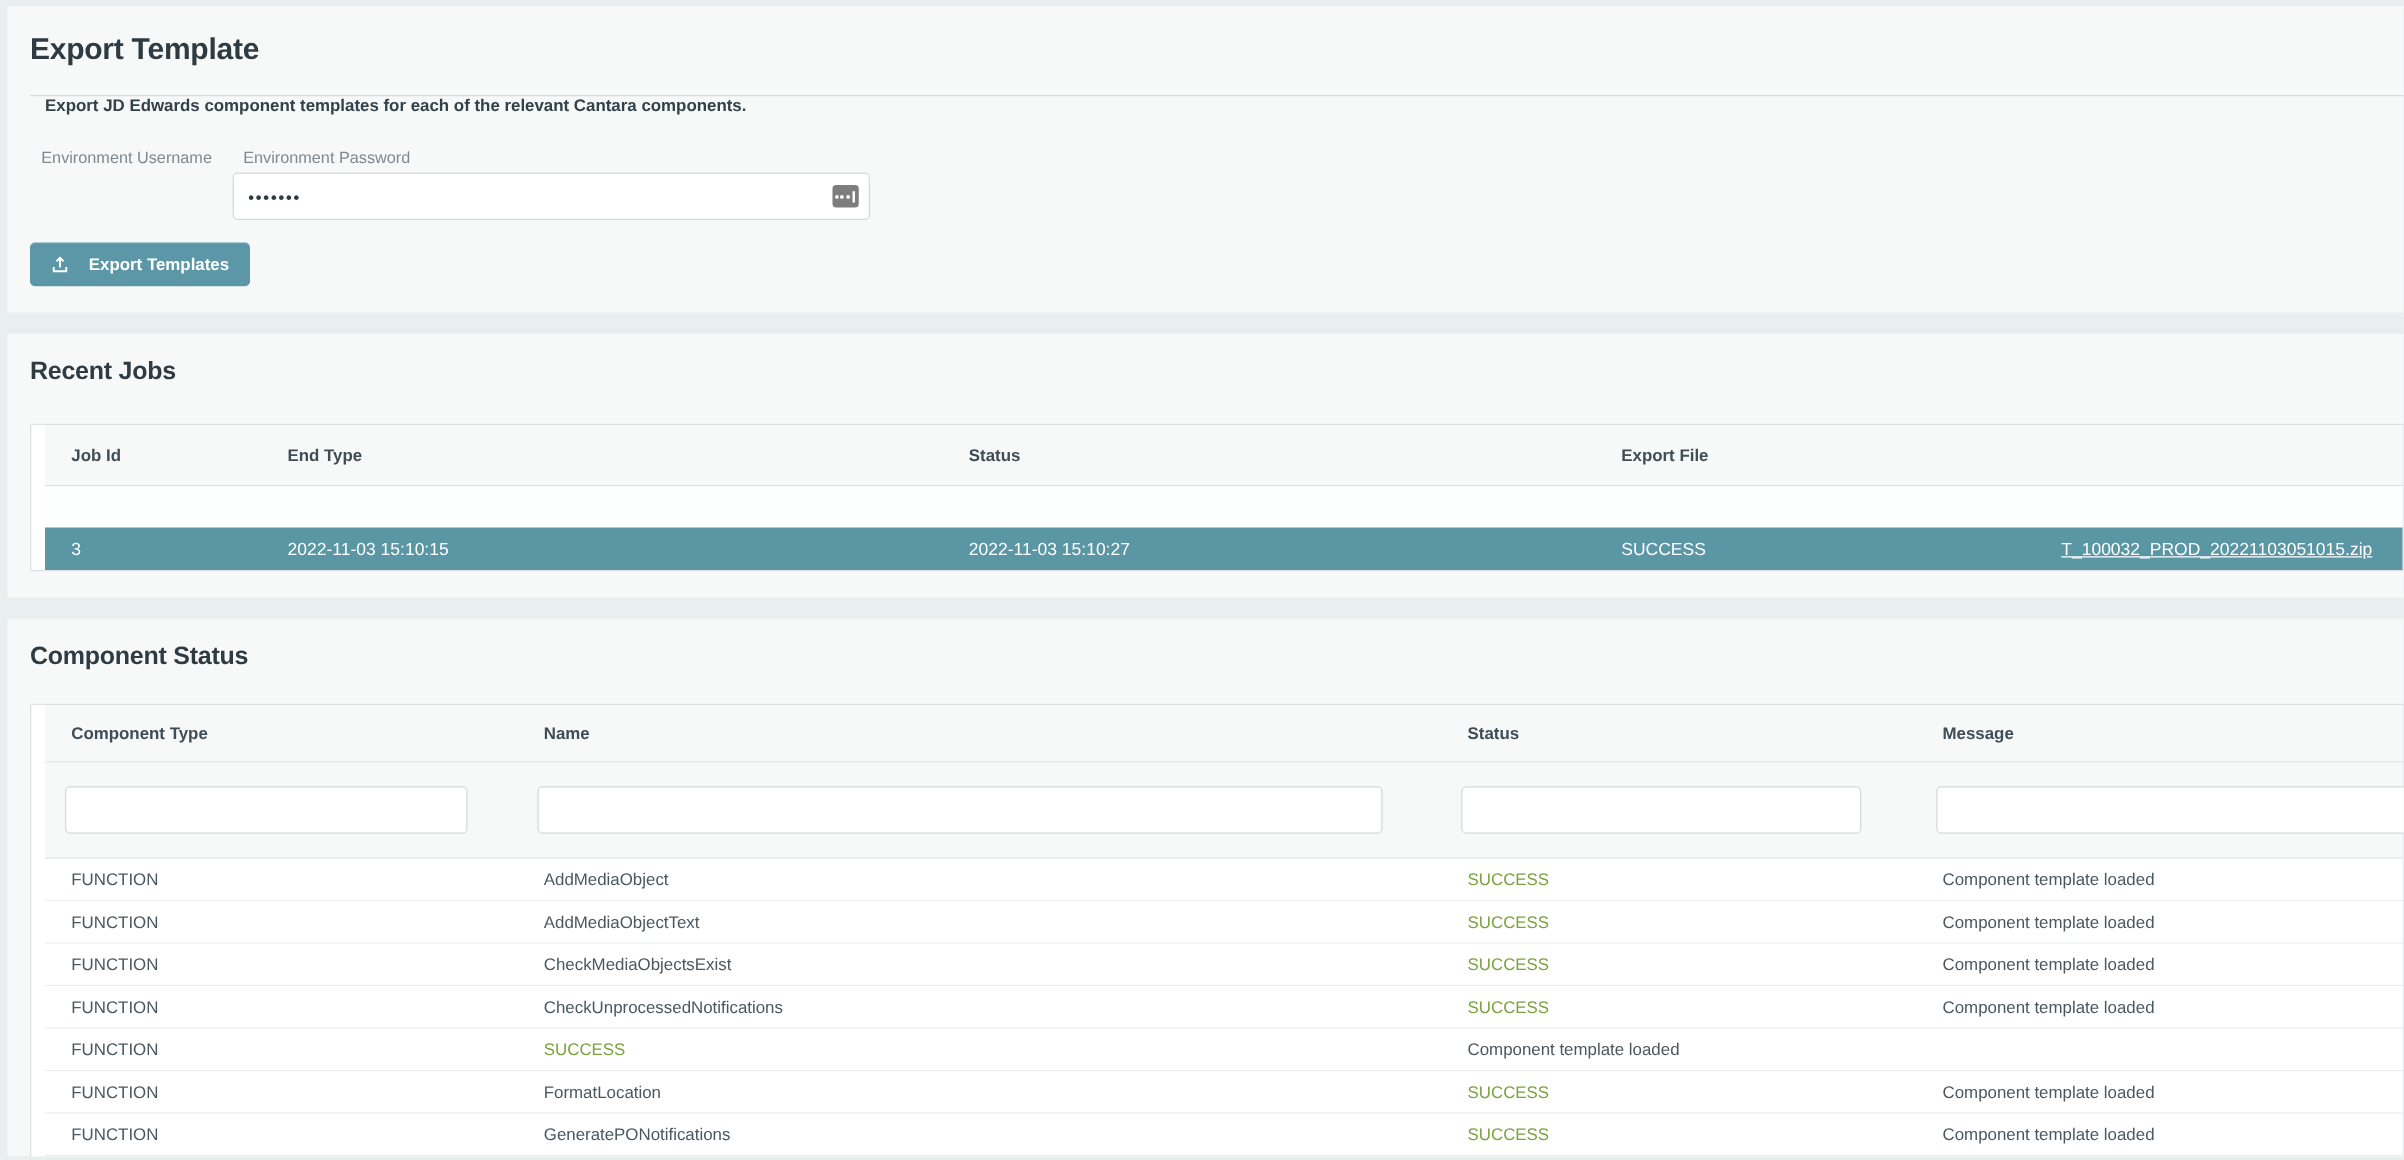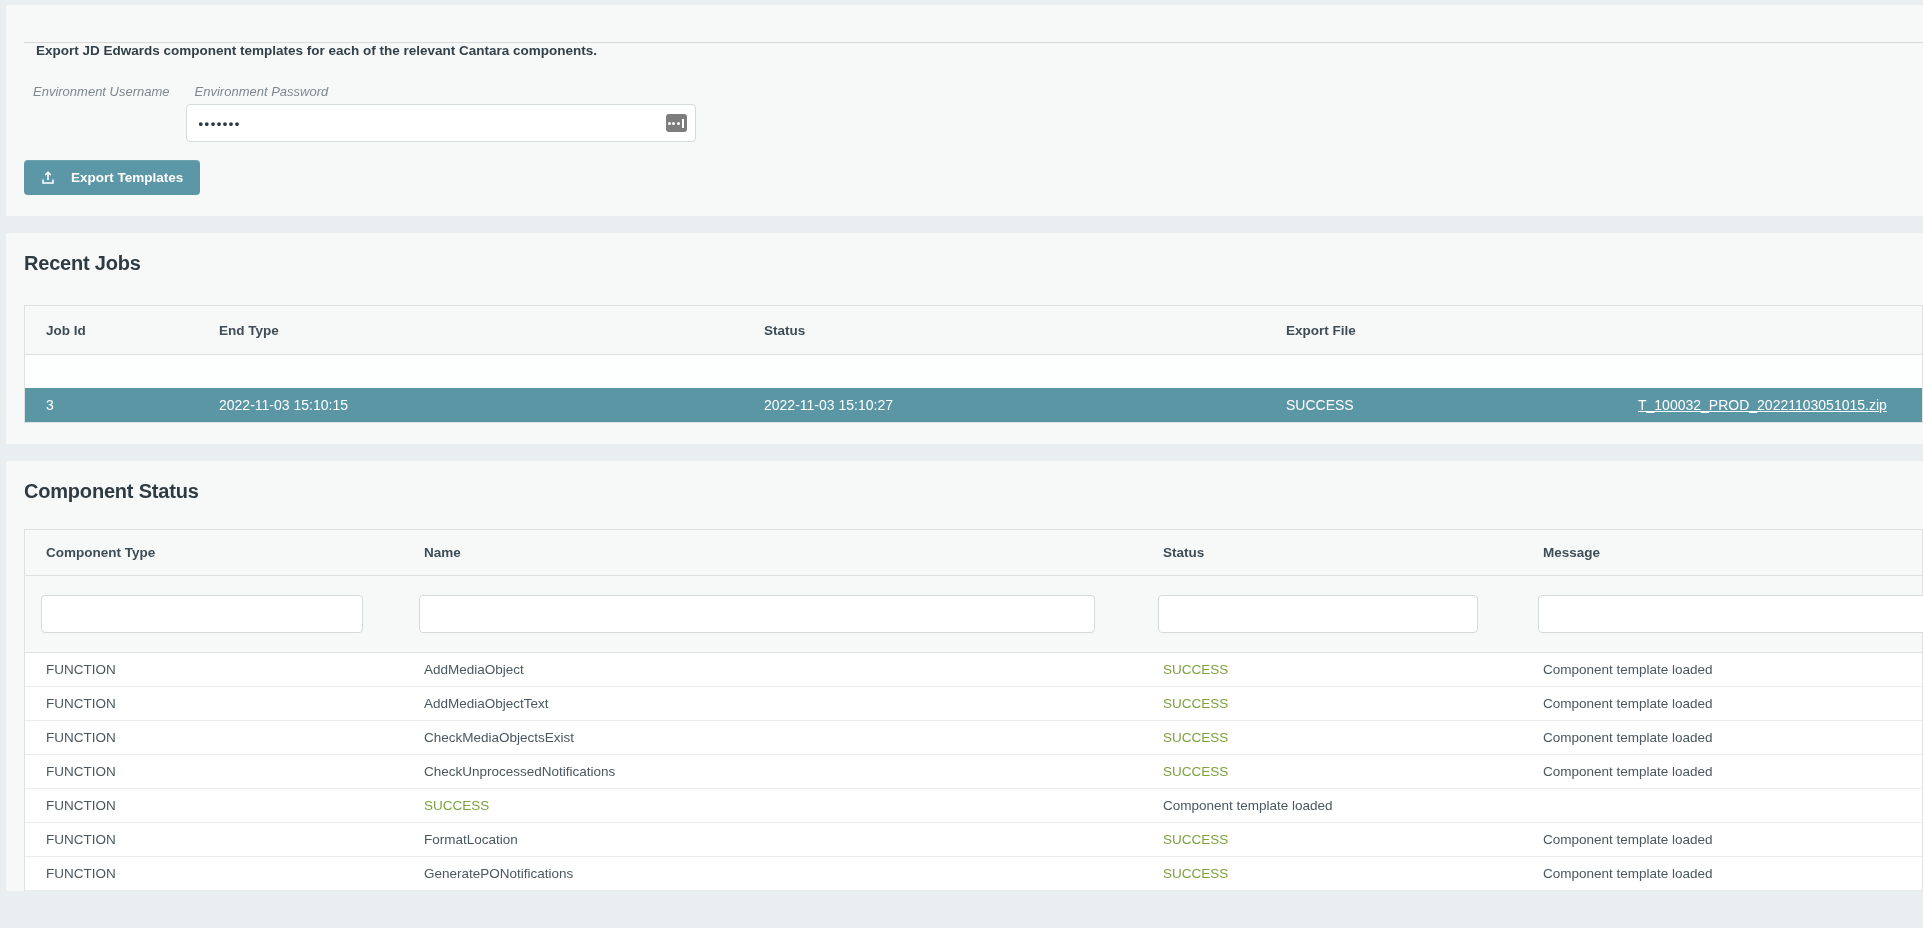--- a/index.html
+++ b/index.html
@@ -42,21 +42,21 @@
   }
   .desc{
     font-size:13.5px;font-weight:700;color:#33414a;padding-left:12px;
   }
   .form-row{
     display:flex;gap:16px;margin-top:26px;
   }
   .field label{
     display:block;
     font-size:13px;color:var(--text-label);
-    margin:0 0 4px 9px;line-height:16px;font-style:italic;
+    margin:0 0 4px 9px;line-height:16px;
   }
   .input-wrap{position:relative;}
   .text-input{
     width:512px;height:38px;
     border:1px solid var(--input-border);border-radius:4px;
     background:#fff;
     padding:0 34px 0 12px;
     font-family:"Liberation Sans", sans-serif;
     font-size:14px;color:#45525a;
     outline:none;
@@ -79,20 +79,21 @@
     font-family:"Liberation Sans", sans-serif;
     font-size:13.5px;font-weight:600;
     cursor:pointer;
     box-shadow:inset 0 1px 0 rgba(255,255,255,.12);
   }
   
   .tbl{
     margin-top:28px;
     border:1px solid var(--border);
     background:#fff;
+    padding-left:11px;
   }
   .jrow{
     display:grid;
     grid-template-columns:173px 545px 522px 352px 1fr;
     padding-left:21px;
     align-items:center;
   }
   .jhead{
     height:49px;background:var(--card-bg);
     border-bottom:1px solid var(--border);
@@ -139,20 +140,21 @@
     font-size:13.5px;color:var(--text-body);
   }
   .cdata .status{color:var(--green);}
   .cs-card{margin-bottom:0;padding-bottom:0;min-height:414px;}
   .cs-card .tbl{margin-top:24px;border-bottom:none;}
 </style>
 </head>
 <body>
 
 <section class="card first">
+  <h1>Export Template</h1>
   <hr class="divider">
   <p class="desc">Export JD Edwards component templates for each of the relevant Cantara components.</p>
 
   <div class="form-row">
     <div class="field">
       <label>Environment Username</label>
     </div>
     <div class="field pw">
       <label>Environment Password</label>
       <div class="input-wrap">

